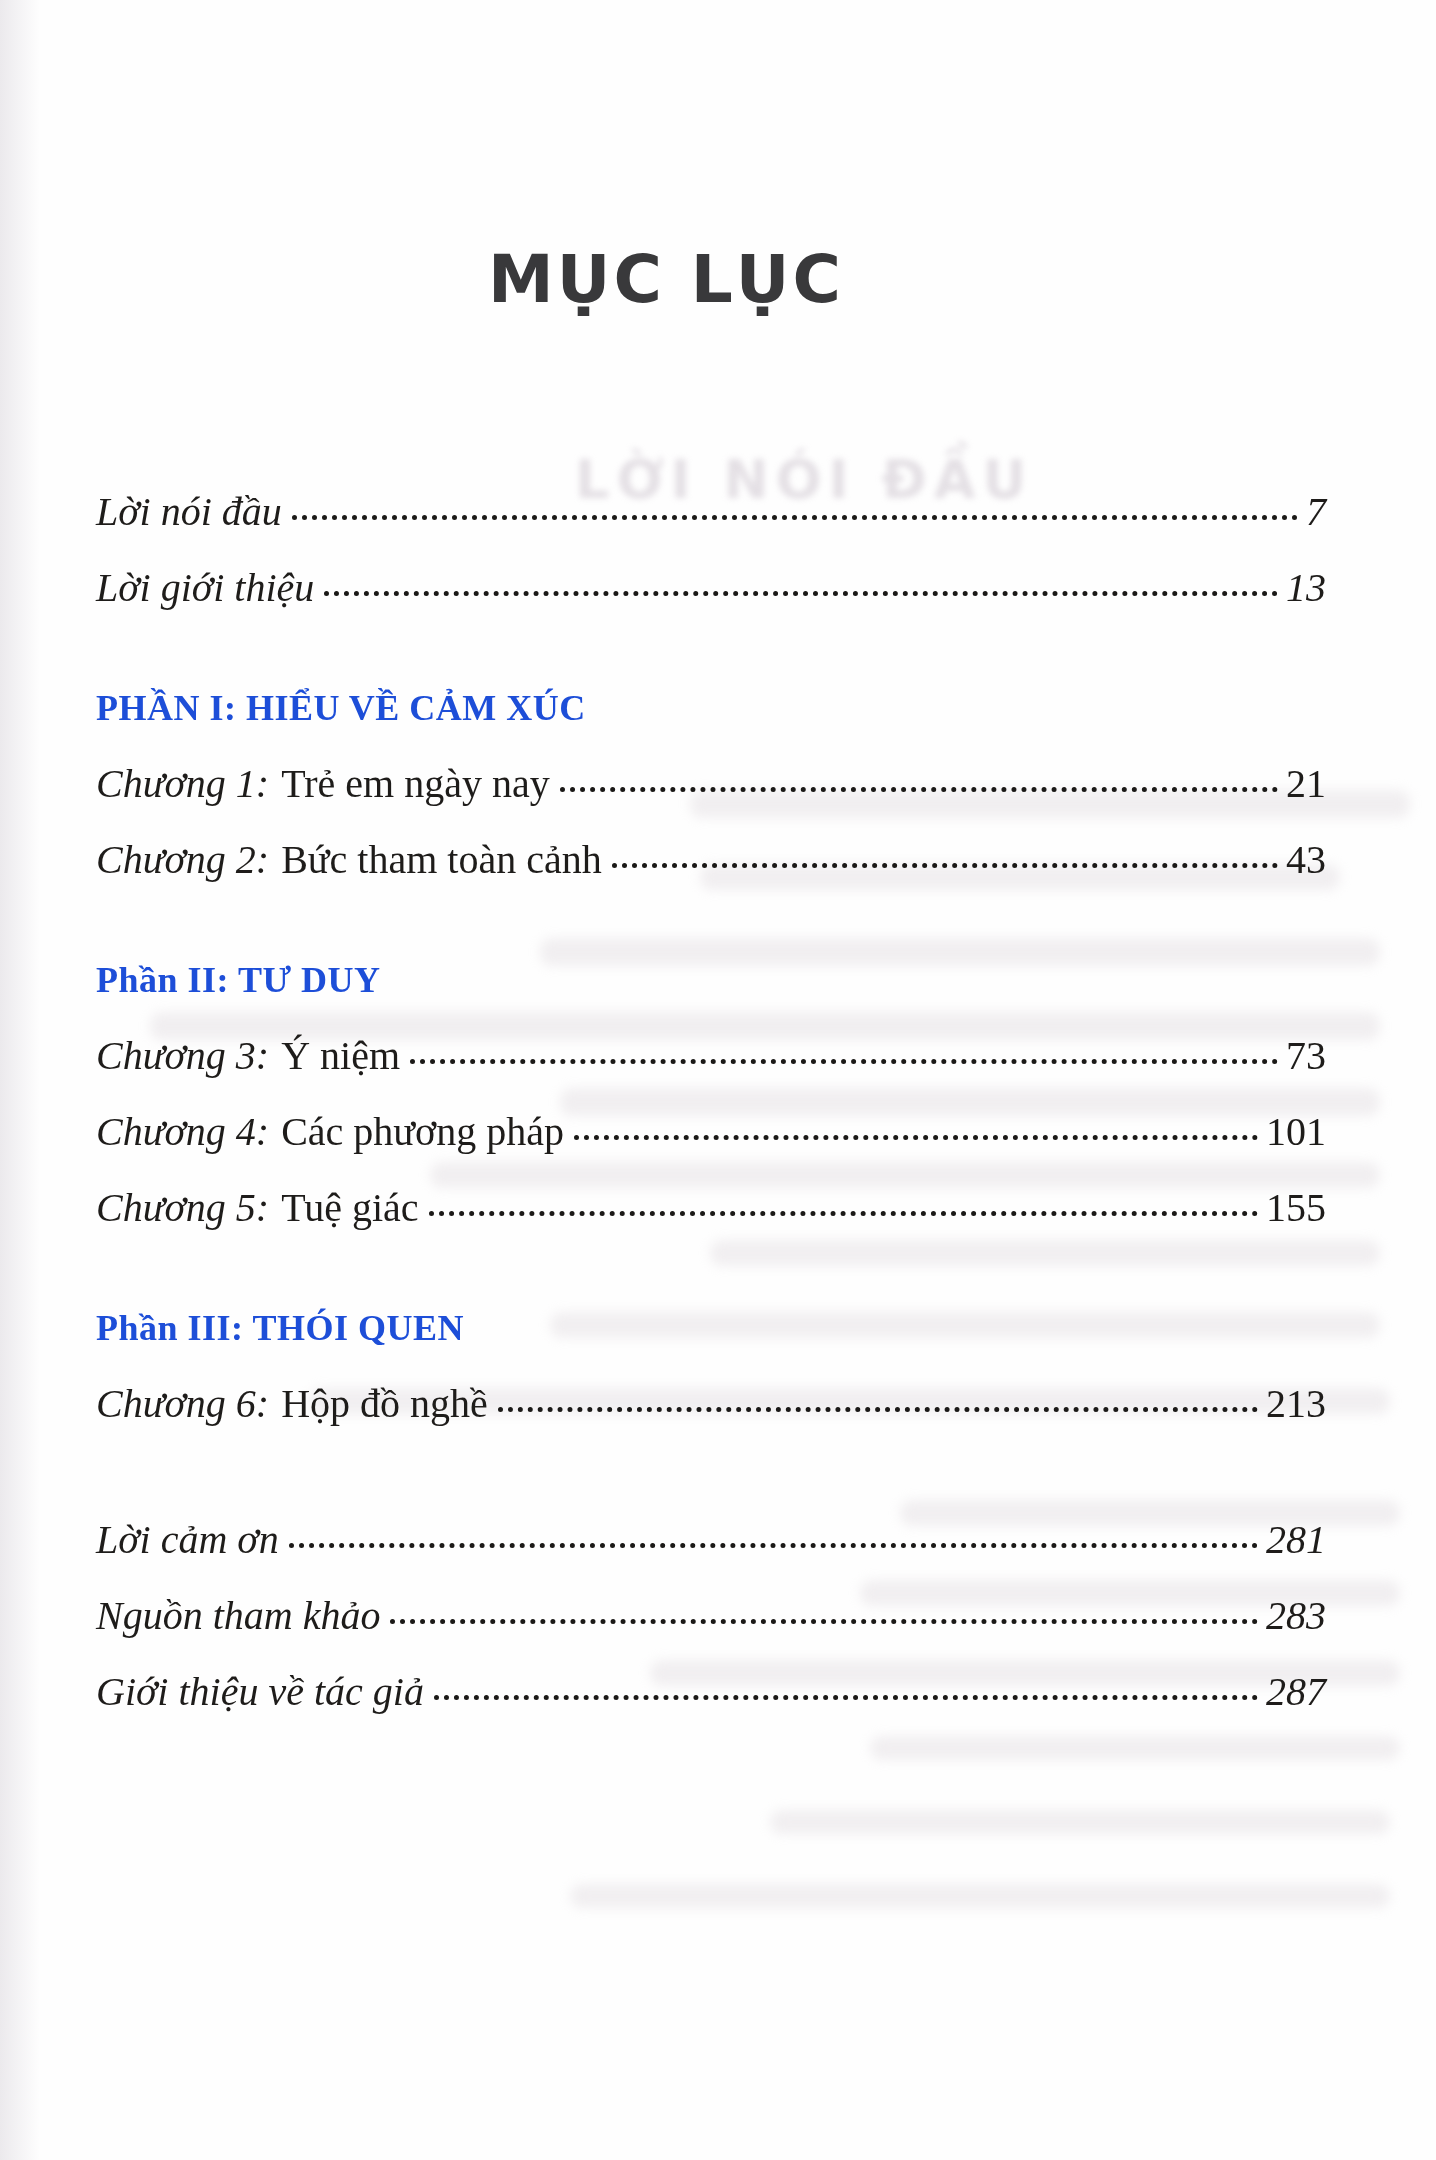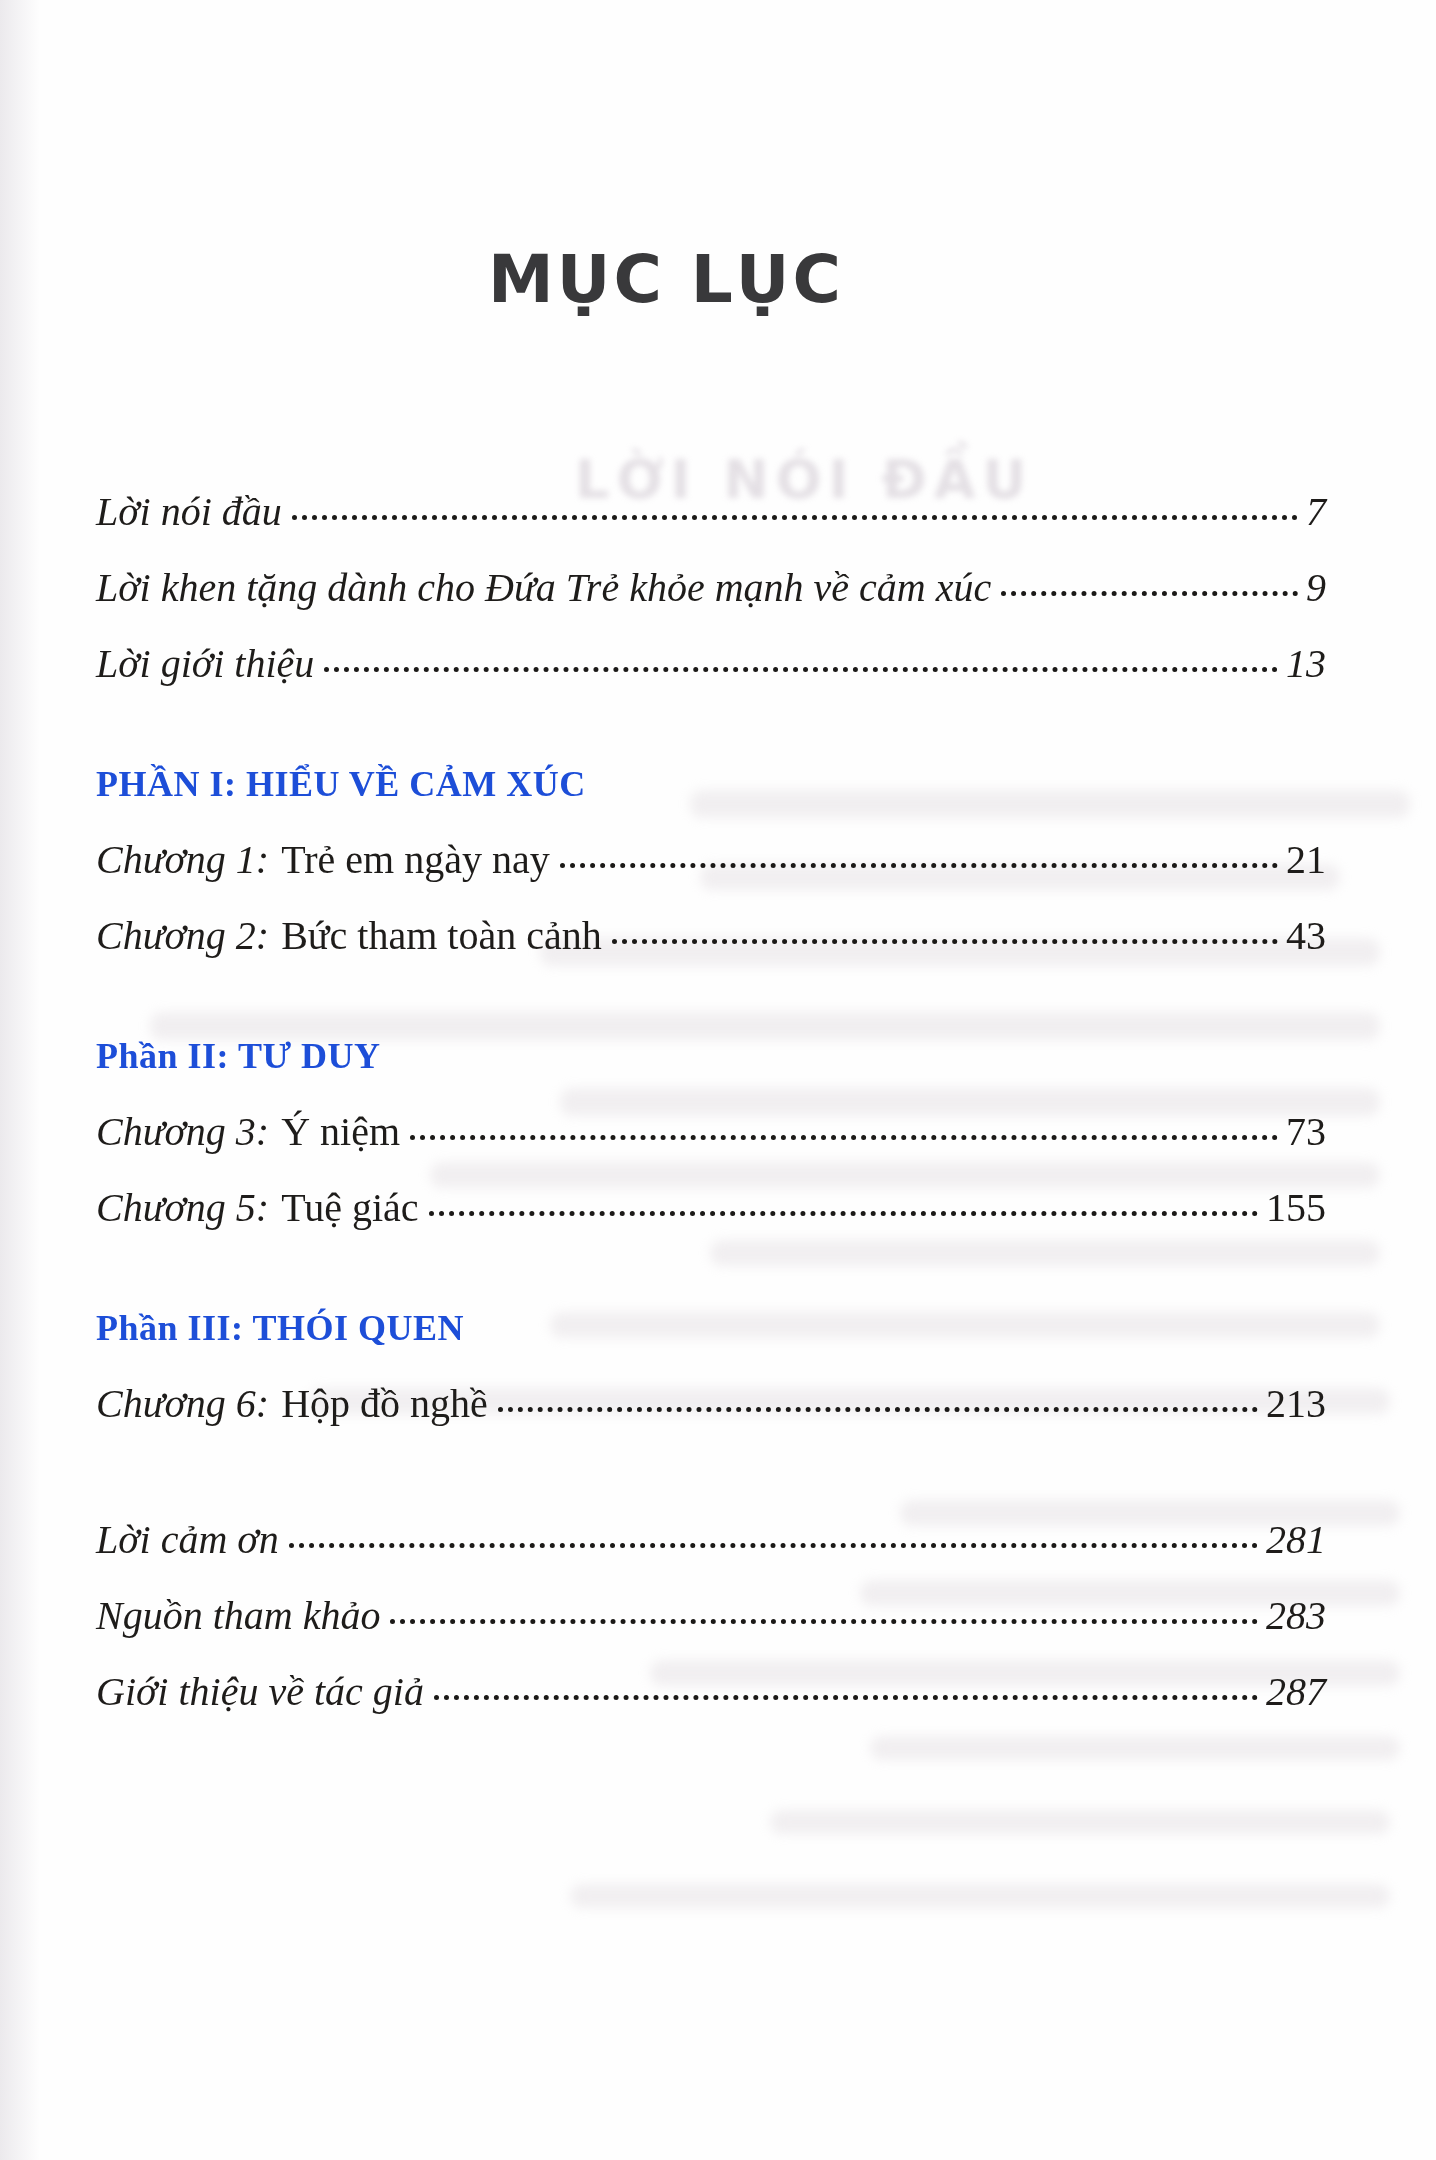--- a/index.html
+++ b/index.html
@@ -116,25 +116,20 @@
   </div>
 
 <h1 class="page-title">MỤC LỤC</h1>
 <div class="toc">
     <div class="row front">
       <span class="label">Lời nói đầu</span>
       <span class="leader"></span>
       <span class="pagenum">7</span>
     </div>
     <div class="row front">
-      <span class="label">Lời khen tặng dành cho Đứa Trẻ khỏe mạnh về cảm xúc</span>
-      <span class="leader"></span>
-      <span class="pagenum">9</span>
-    </div>
-    <div class="row front">
       <span class="label">Lời giới thiệu</span>
       <span class="leader"></span>
       <span class="pagenum">13</span>
     </div>
     <div class="part-row gap-top">
       <span class="part-label">PHẦN I: HIỂU VỀ CẢM XÚC</span>
     </div>
     <div class="row chapter">
       <span class="prefix">Chương 1:</span>
       <span class="ctitle">Trẻ em ngày nay</span>
@@ -148,20 +143,26 @@
       <span class="pagenum">43</span>
     </div>
     <div class="part-row gap-top">
       <span class="part-label">Phần II: TƯ DUY</span>
     </div>
     <div class="row chapter">
       <span class="prefix">Chương 3:</span>
       <span class="ctitle">Ý niệm</span>
       <span class="leader"></span>
       <span class="pagenum">73</span>
+    </div>
+    <div class="row chapter">
+      <span class="prefix">Chương 4:</span>
+      <span class="ctitle">Các phương pháp</span>
+      <span class="leader"></span>
+      <span class="pagenum">101</span>
     </div>
     <div class="row chapter">
       <span class="prefix">Chương 5:</span>
       <span class="ctitle">Tuệ giác</span>
       <span class="leader"></span>
       <span class="pagenum">155</span>
     </div>
     <div class="part-row gap-top">
       <span class="part-label">Phần III: THÓI QUEN</span>
     </div>

